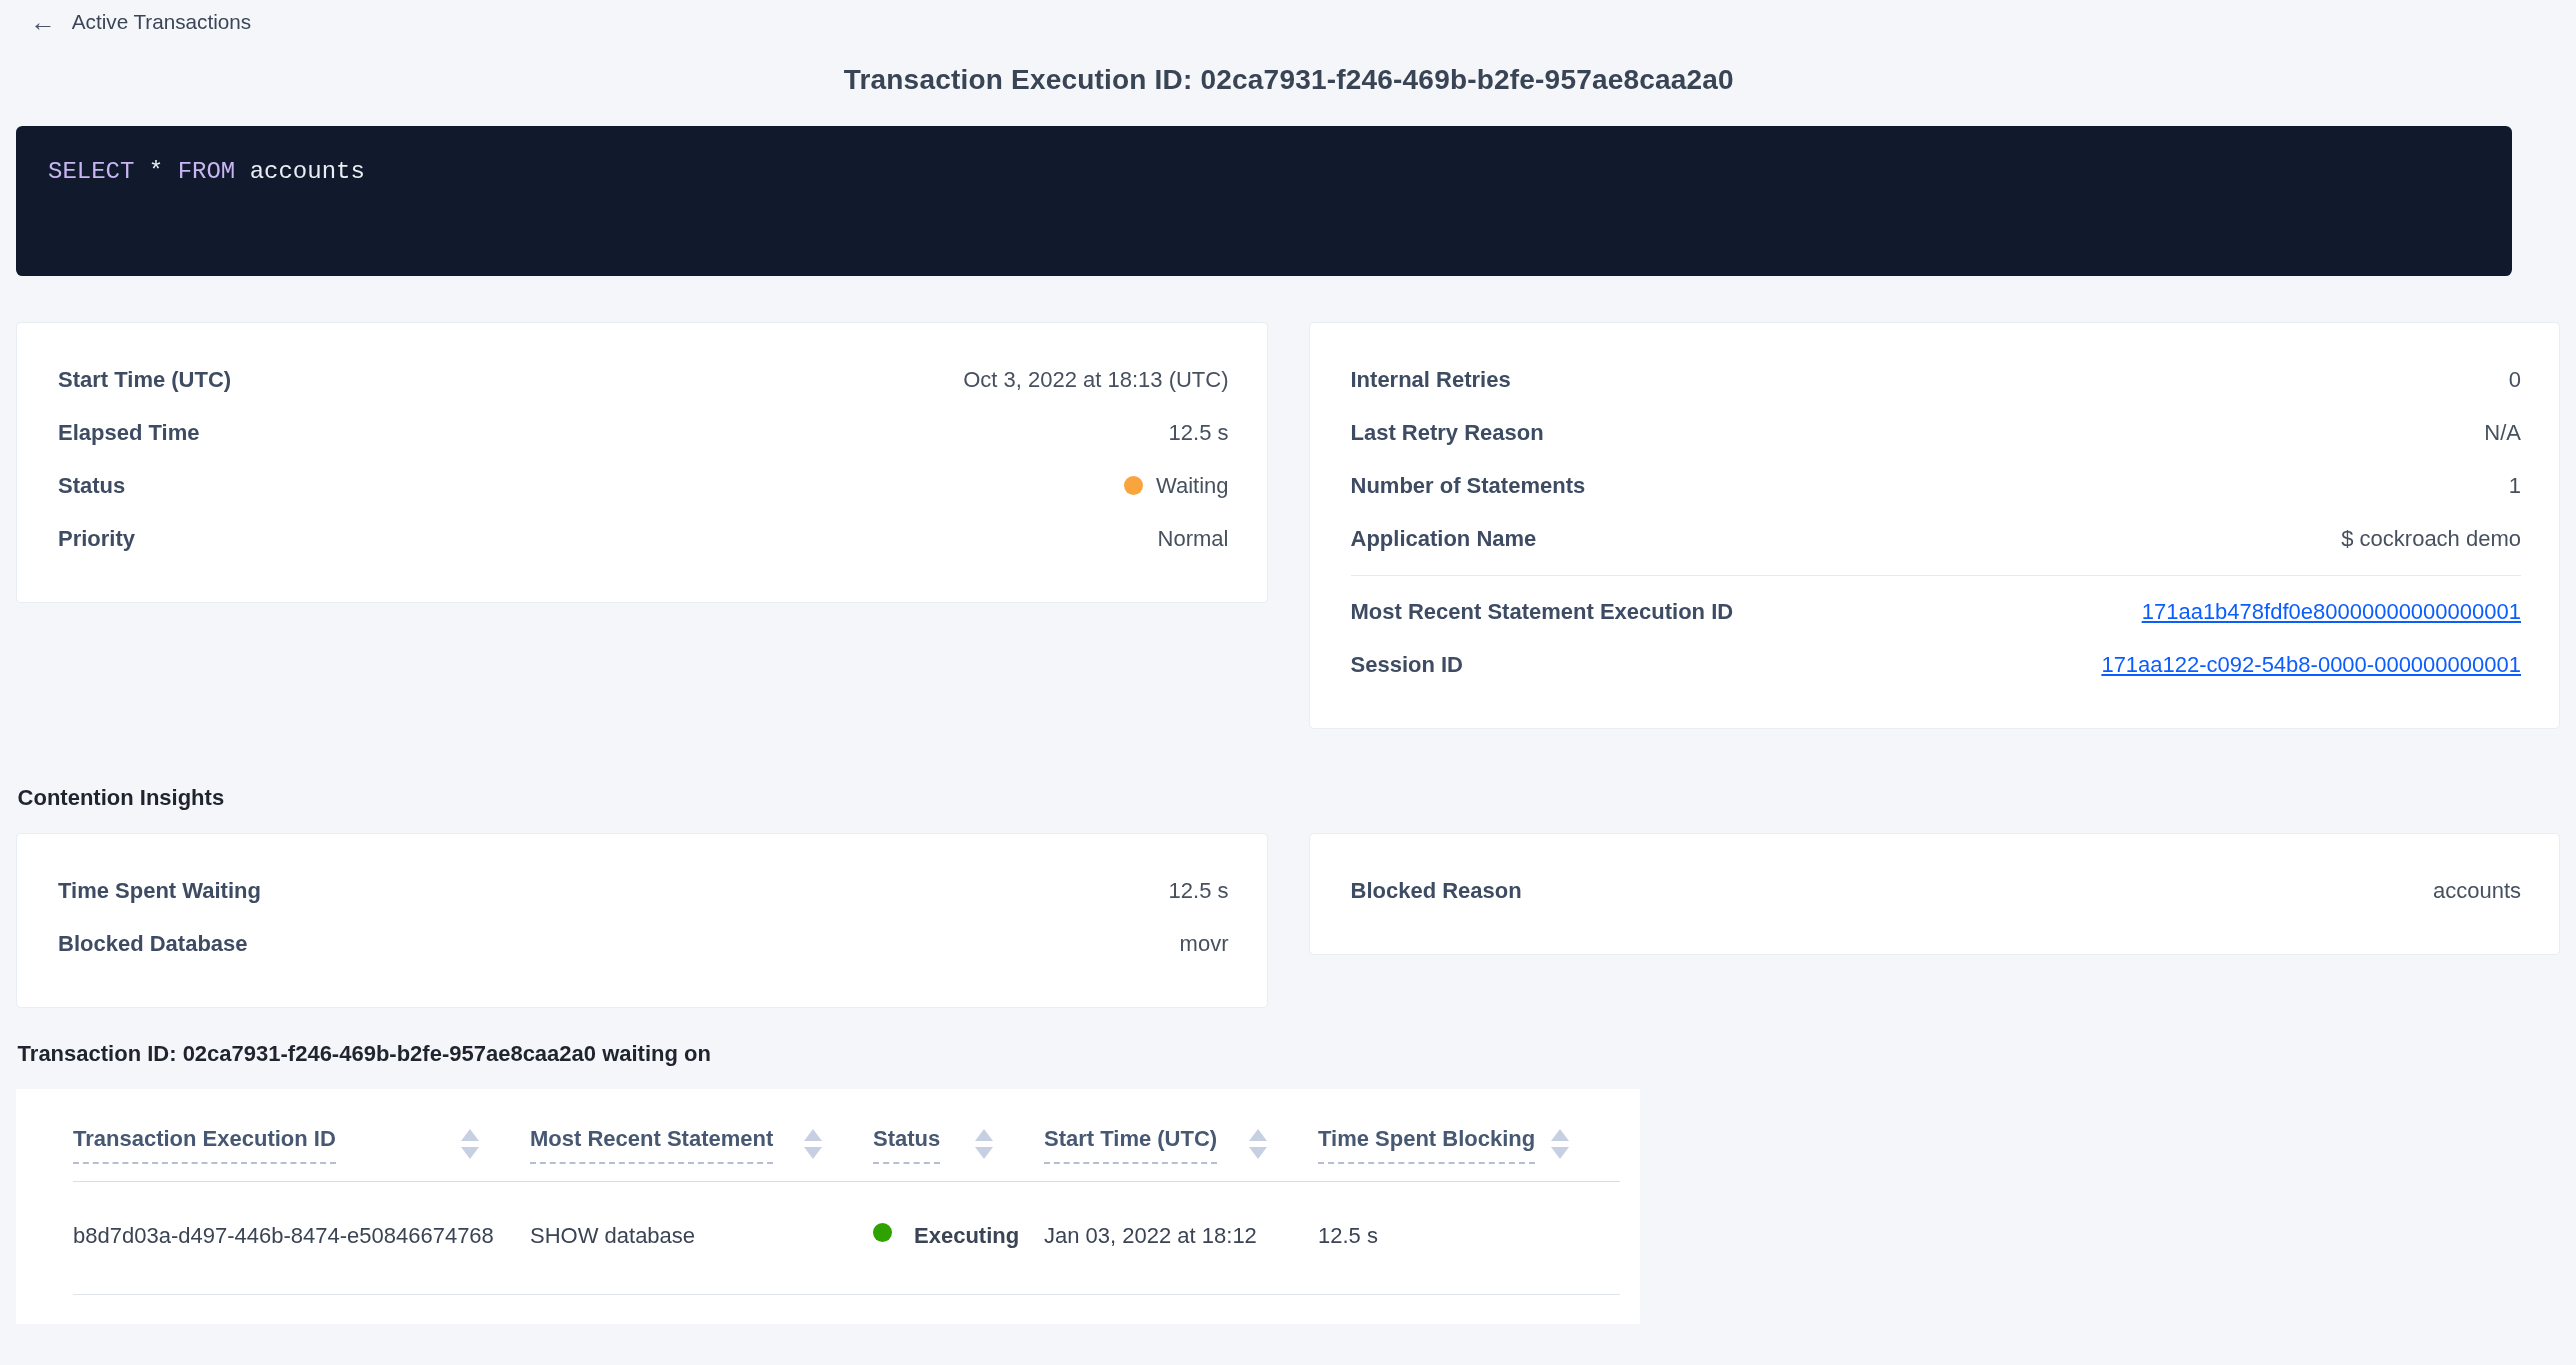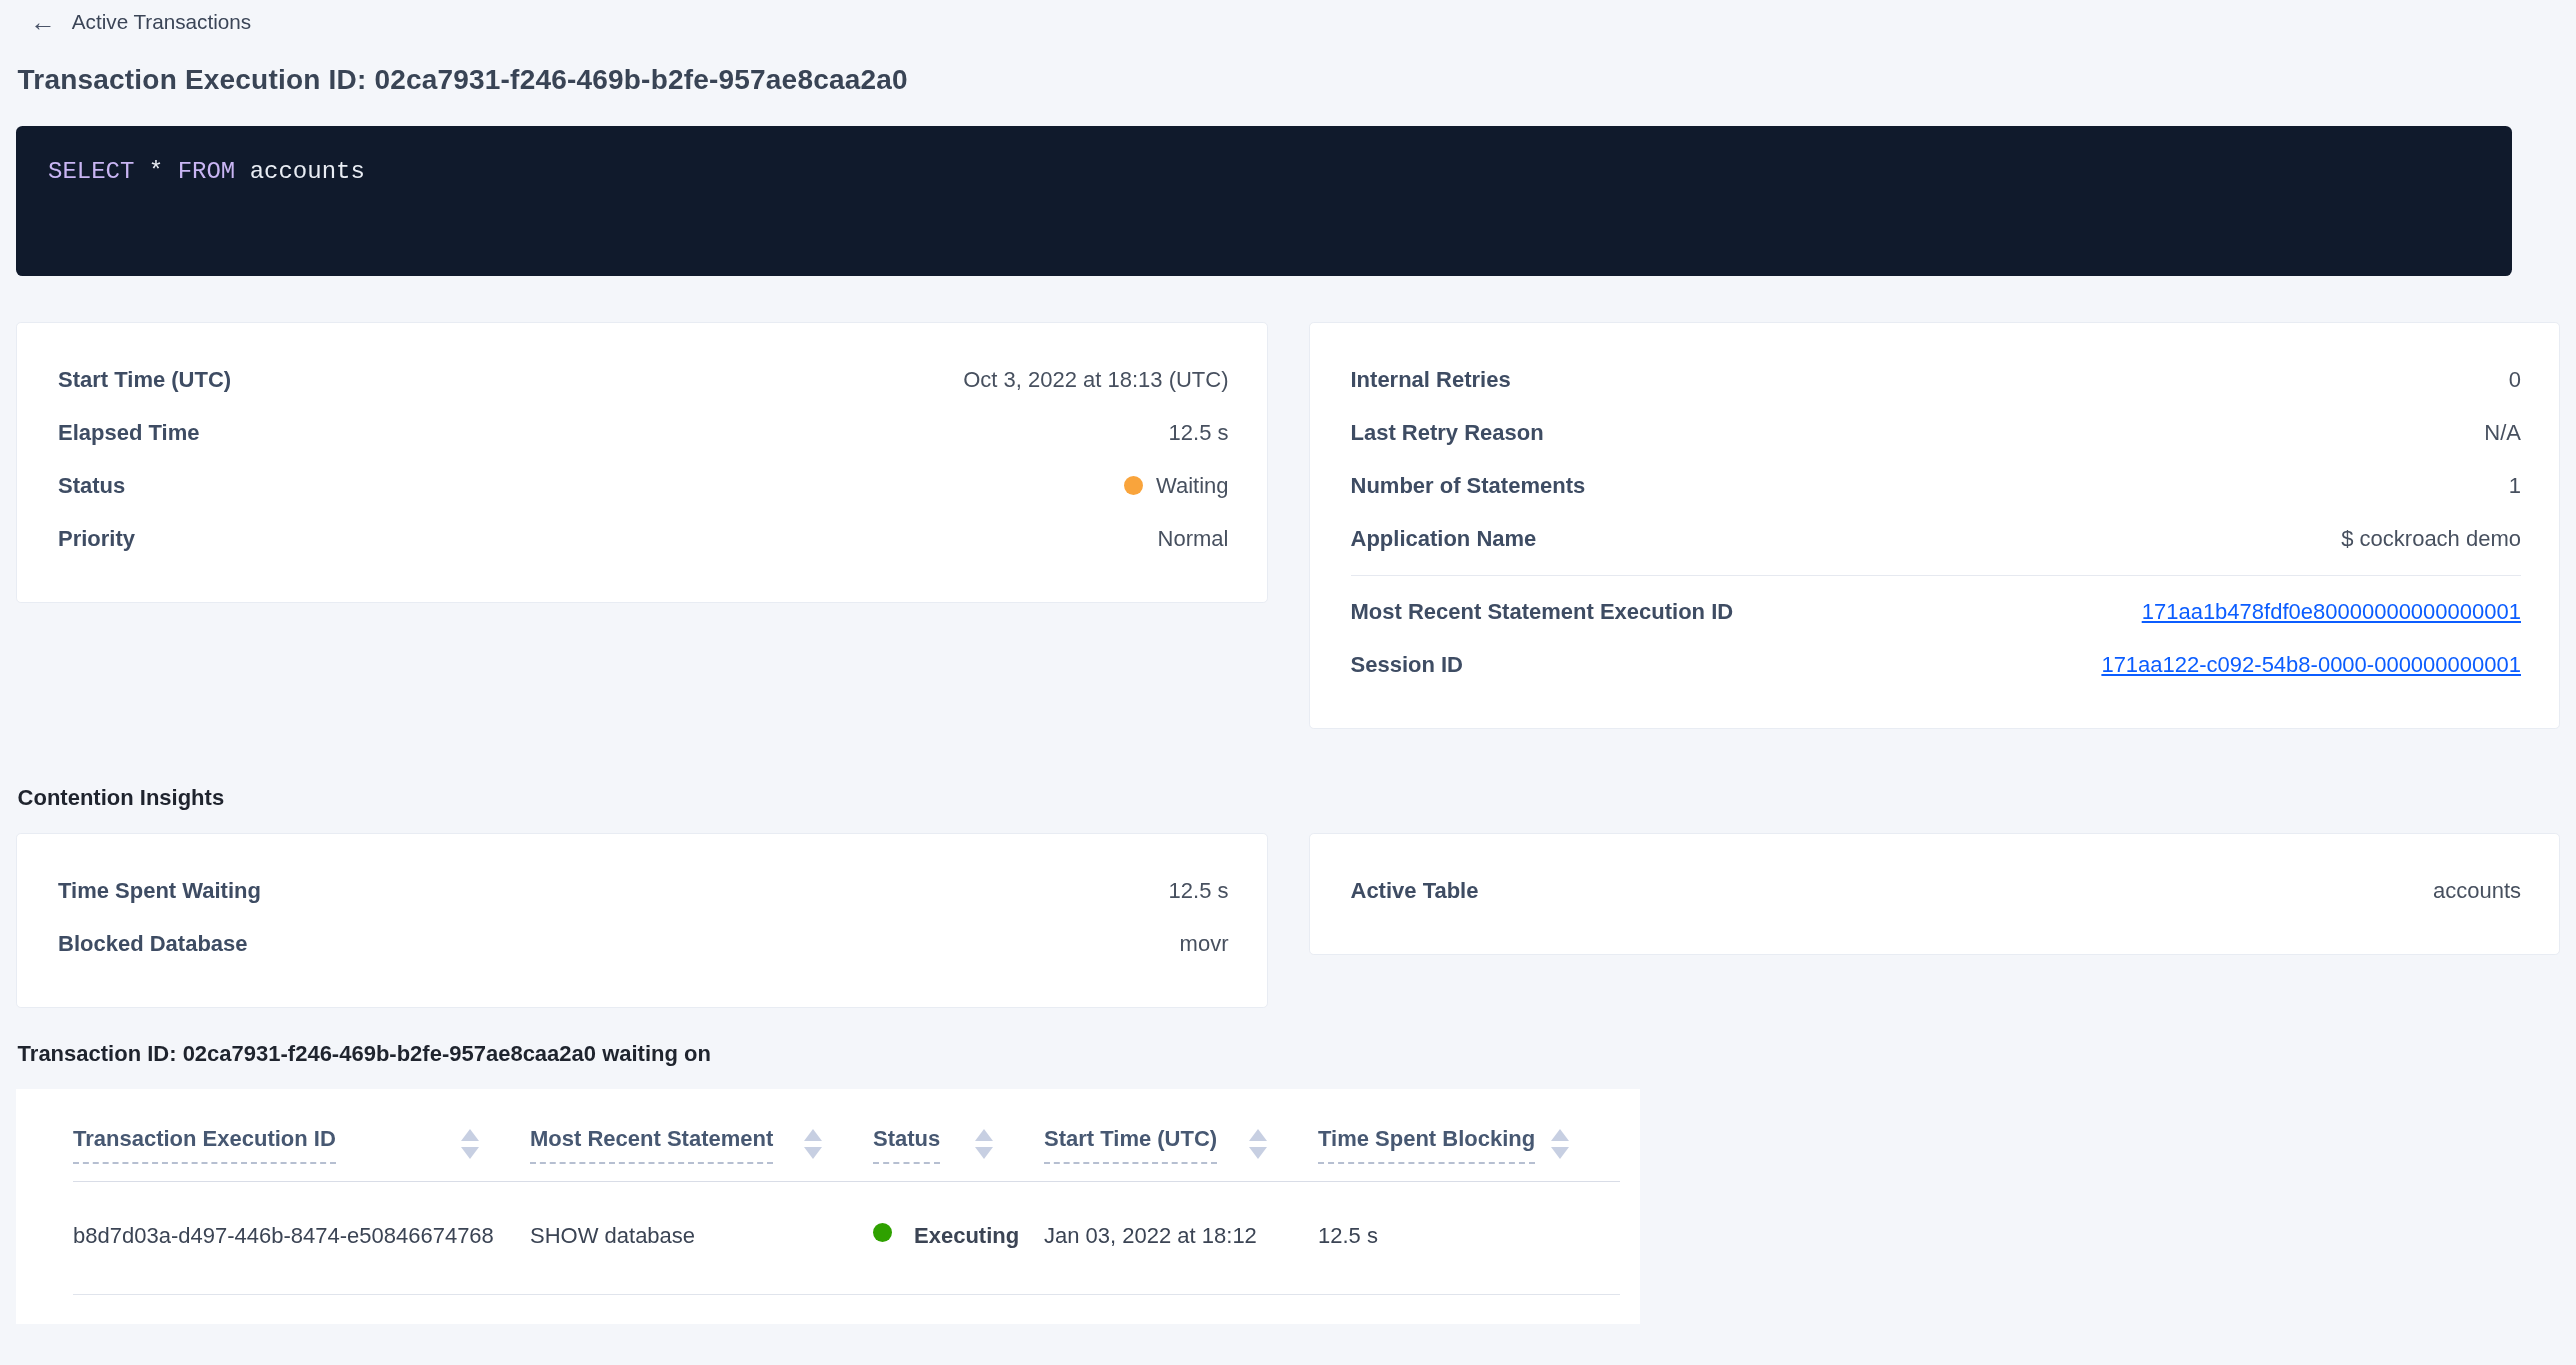--- a/index.html
+++ b/index.html
@@ -19,20 +19,21 @@
     font-size:20.7px; color:#3b4557;
     cursor:pointer; width:fit-content;
   }
   .back-arrow { font-size:25.5px; color:#4a5468; line-height:1; }
 
   
   .page-title {
     margin:29px 0 0 1.6px;
     font-size:28px; font-weight:700; color:#394455;
     letter-spacing:0.2px;
+    text-align:center;
   }
 
   
   .code-block {
     margin-top:30px;
     height:150px; width:2496px;
     background:#101a2c;
     border-radius:6.4px;
     padding:32px 32px;
     font-family:"Liberation Mono","DejaVu Sans Mono",monospace;
@@ -186,21 +187,21 @@
         <span class="kv-value">12.5 s</span>
       </div>
       <div class="kv-row">
         <span class="kv-label">Blocked Database</span>
         <span class="kv-value">movr</span>
       </div>
     </div>
 
     <div class="card">
       <div class="kv-row">
-        <span class="kv-label">Active Table</span>
+        <span class="kv-label">Blocked Reason</span>
         <span class="kv-value">accounts</span>
       </div>
     </div>
 
   </div>
 
   <h2 class="section-title waiting">Transaction ID: 02ca7931-f246-469b-b2fe-957ae8caa2a0 waiting on</h2>
 
   <div class="table-panel">
     <table>

